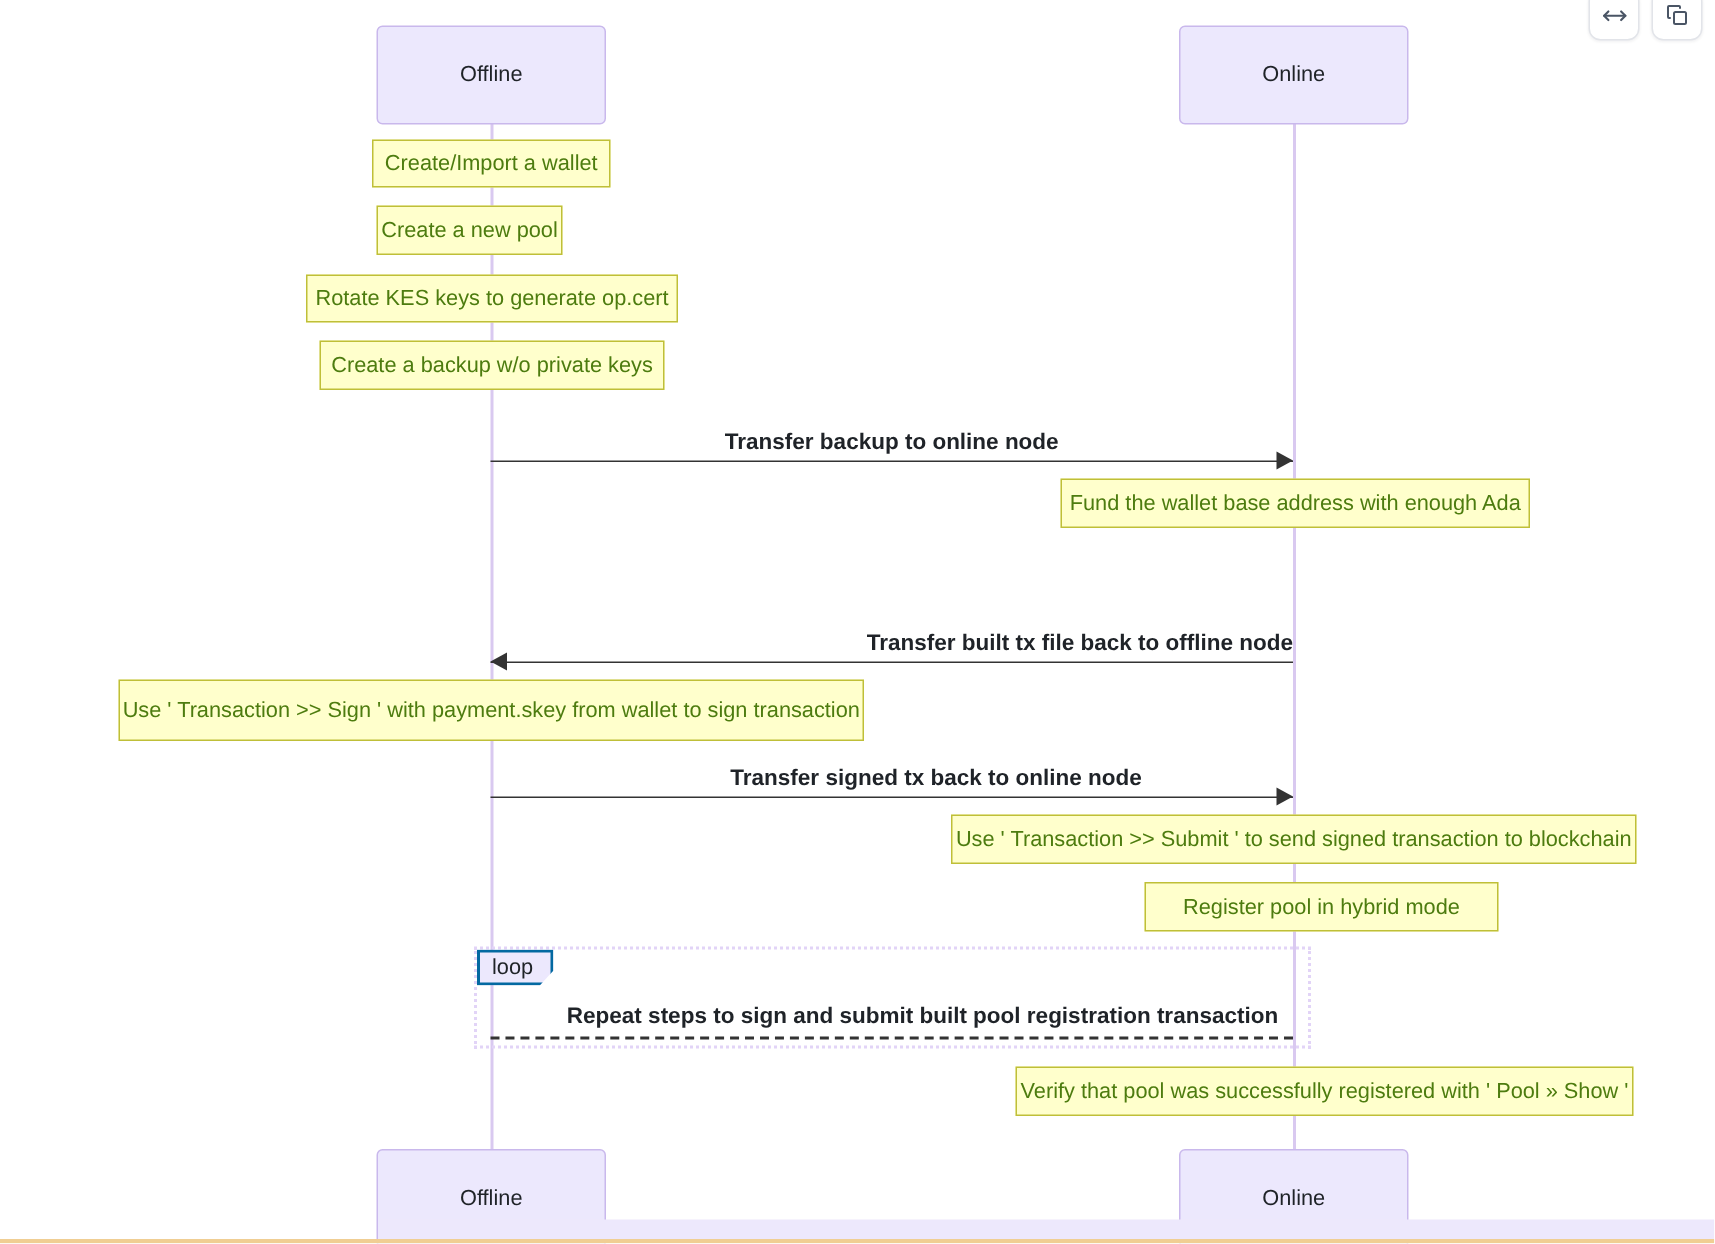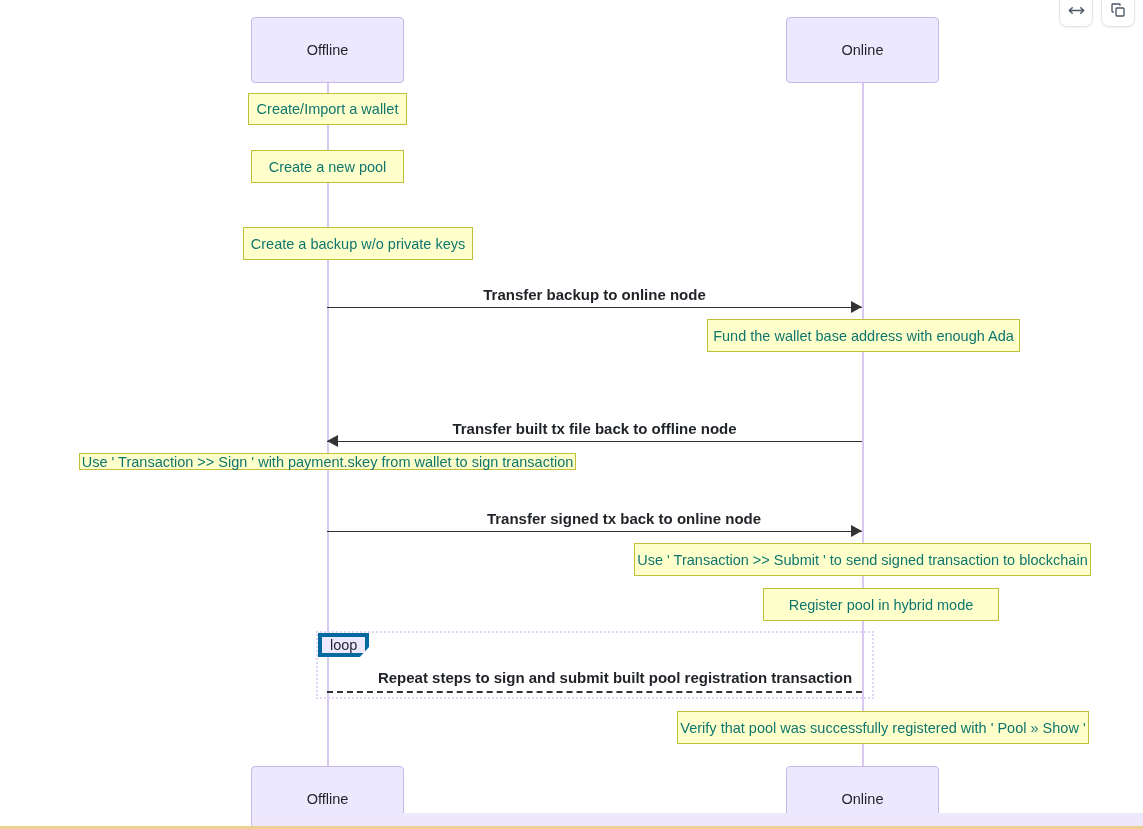--- a/index.html
+++ b/index.html
@@ -57,21 +57,21 @@
     width: 2px;
     background: #D9C9F0;
     z-index: 1;
   }
 
   
   .note {
     position: absolute;
     background: #FFFFCC;
     border: 1px solid #BFBF38;
-    color: #0f766e;
+    color: #4d7c0f;
     font-size: 14.5px;
     display: flex;
     align-items: center;
     justify-content: center;
     padding: 0 10px;
     white-space: nowrap;
     z-index: 20;
   }
 
   
@@ -103,21 +103,21 @@
   
   .loop-box {
     position: absolute;
     border: 2px dotted #E2D4F7;
     background: transparent;
     z-index: 10;
   }
   .loop-tab {
     position: absolute;
     background: #ECE8FD;
-    border: 4px solid #0369a1;
+    border: 2px solid #0369a1;
     color: #1f2328;
     font-size: 14.5px;
     display: flex;
     align-items: center;
     padding-left: 8px;
     z-index: 22;
     -webkit-clip-path: polygon(0 0, 100% 0, 100% 58%, 82% 100%, 0 100%);
     clip-path: polygon(0 0, 100% 0, 100% 58%, 82% 100%, 0 100%);
   }
   .loop-divider {
@@ -178,49 +178,52 @@
   <div class="participant" style="left:251px; top:17px; width:153px; height:66px;">
     <span>Offline</span>
   </div>
   <div class="participant" style="left:786px; top:17px; width:153px; height:66px;">
     <span>Online</span>
   </div>
 
   <div class="note" style="left:248px; top:93px; width:159px; height:32px;">
     <span>Create/Import a wallet</span>
   </div>
-  <div class="note" style="left:251px; top:137px; width:153px; height:33px;margin-top:13px;">
+  <div class="note" style="left:251px; top:137px; width:124px; height:33px;">
     <span>Create a new pool</span>
   </div>
-  <div class="note" style="left:213px; top:227px; width:230px; height:33px;margin-left:30px;">
+  <div class="note" style="left:204px; top:183px; width:248px; height:32px;">
+    <span>Rotate KES keys to generate op.cert</span>
+  </div>
+  <div class="note" style="left:213px; top:227px; width:230px; height:33px;">
     <span>Create a backup w/o private keys</span>
   </div>
   <div class="note" style="left:707px; top:319px; width:313px; height:33px;">
     <span>Fund the wallet base address with enough Ada</span>
   </div>
-  <div class="note" style="left:79px; top:453px; width:497px; height:17px;">
+  <div class="note" style="left:79px; top:453px; width:497px; height:41px;">
     <span>Use ' Transaction &gt;&gt; Sign ' with payment.skey from wallet to sign transaction</span>
   </div>
   <div class="note" style="left:634px; top:543px; width:457px; height:33px;">
     <span>Use ' Transaction &gt;&gt; Submit ' to send signed transaction to blockchain</span>
   </div>
   <div class="note" style="left:763px; top:588px; width:236px; height:33px;">
     <span>Register pool in hybrid mode</span>
   </div>
   <div class="note" style="left:657px; top:711px; width:412px; height:33px;margin-left:20px;">
     <span>Verify that pool was successfully registered with ' Pool » Show '</span>
   </div>
 
   <div class="msg-label" style="left:327px; top:286px; width:535px;">
     <span>Transfer backup to online node</span>
   </div>
   <div class="msg-line" style="left:327px; top:307px; width:535px;"></div>
   <div class="arrow-head arrow-right" style="left:851px; top:301px;"></div>
 
-  <div class="msg-label" style="left:327px; top:420px; width:535px;">
+  <div class="msg-label" style="left:327px; top:420px; width:535px;text-align:right;">
     <span>Transfer built tx file back to offline node</span>
   </div>
   <div class="msg-line" style="left:327px; top:441px; width:535px;"></div>
   <div class="arrow-head arrow-left" style="left:327px; top:435px;"></div>
 
   <div class="msg-label" style="left:327px; top:510px; width:594px;">
     <span>Transfer signed tx back to online node</span>
   </div>
   <div class="msg-line" style="left:327px; top:531px; width:535px;"></div>
   <div class="arrow-head arrow-right" style="left:851px; top:525px;"></div>

